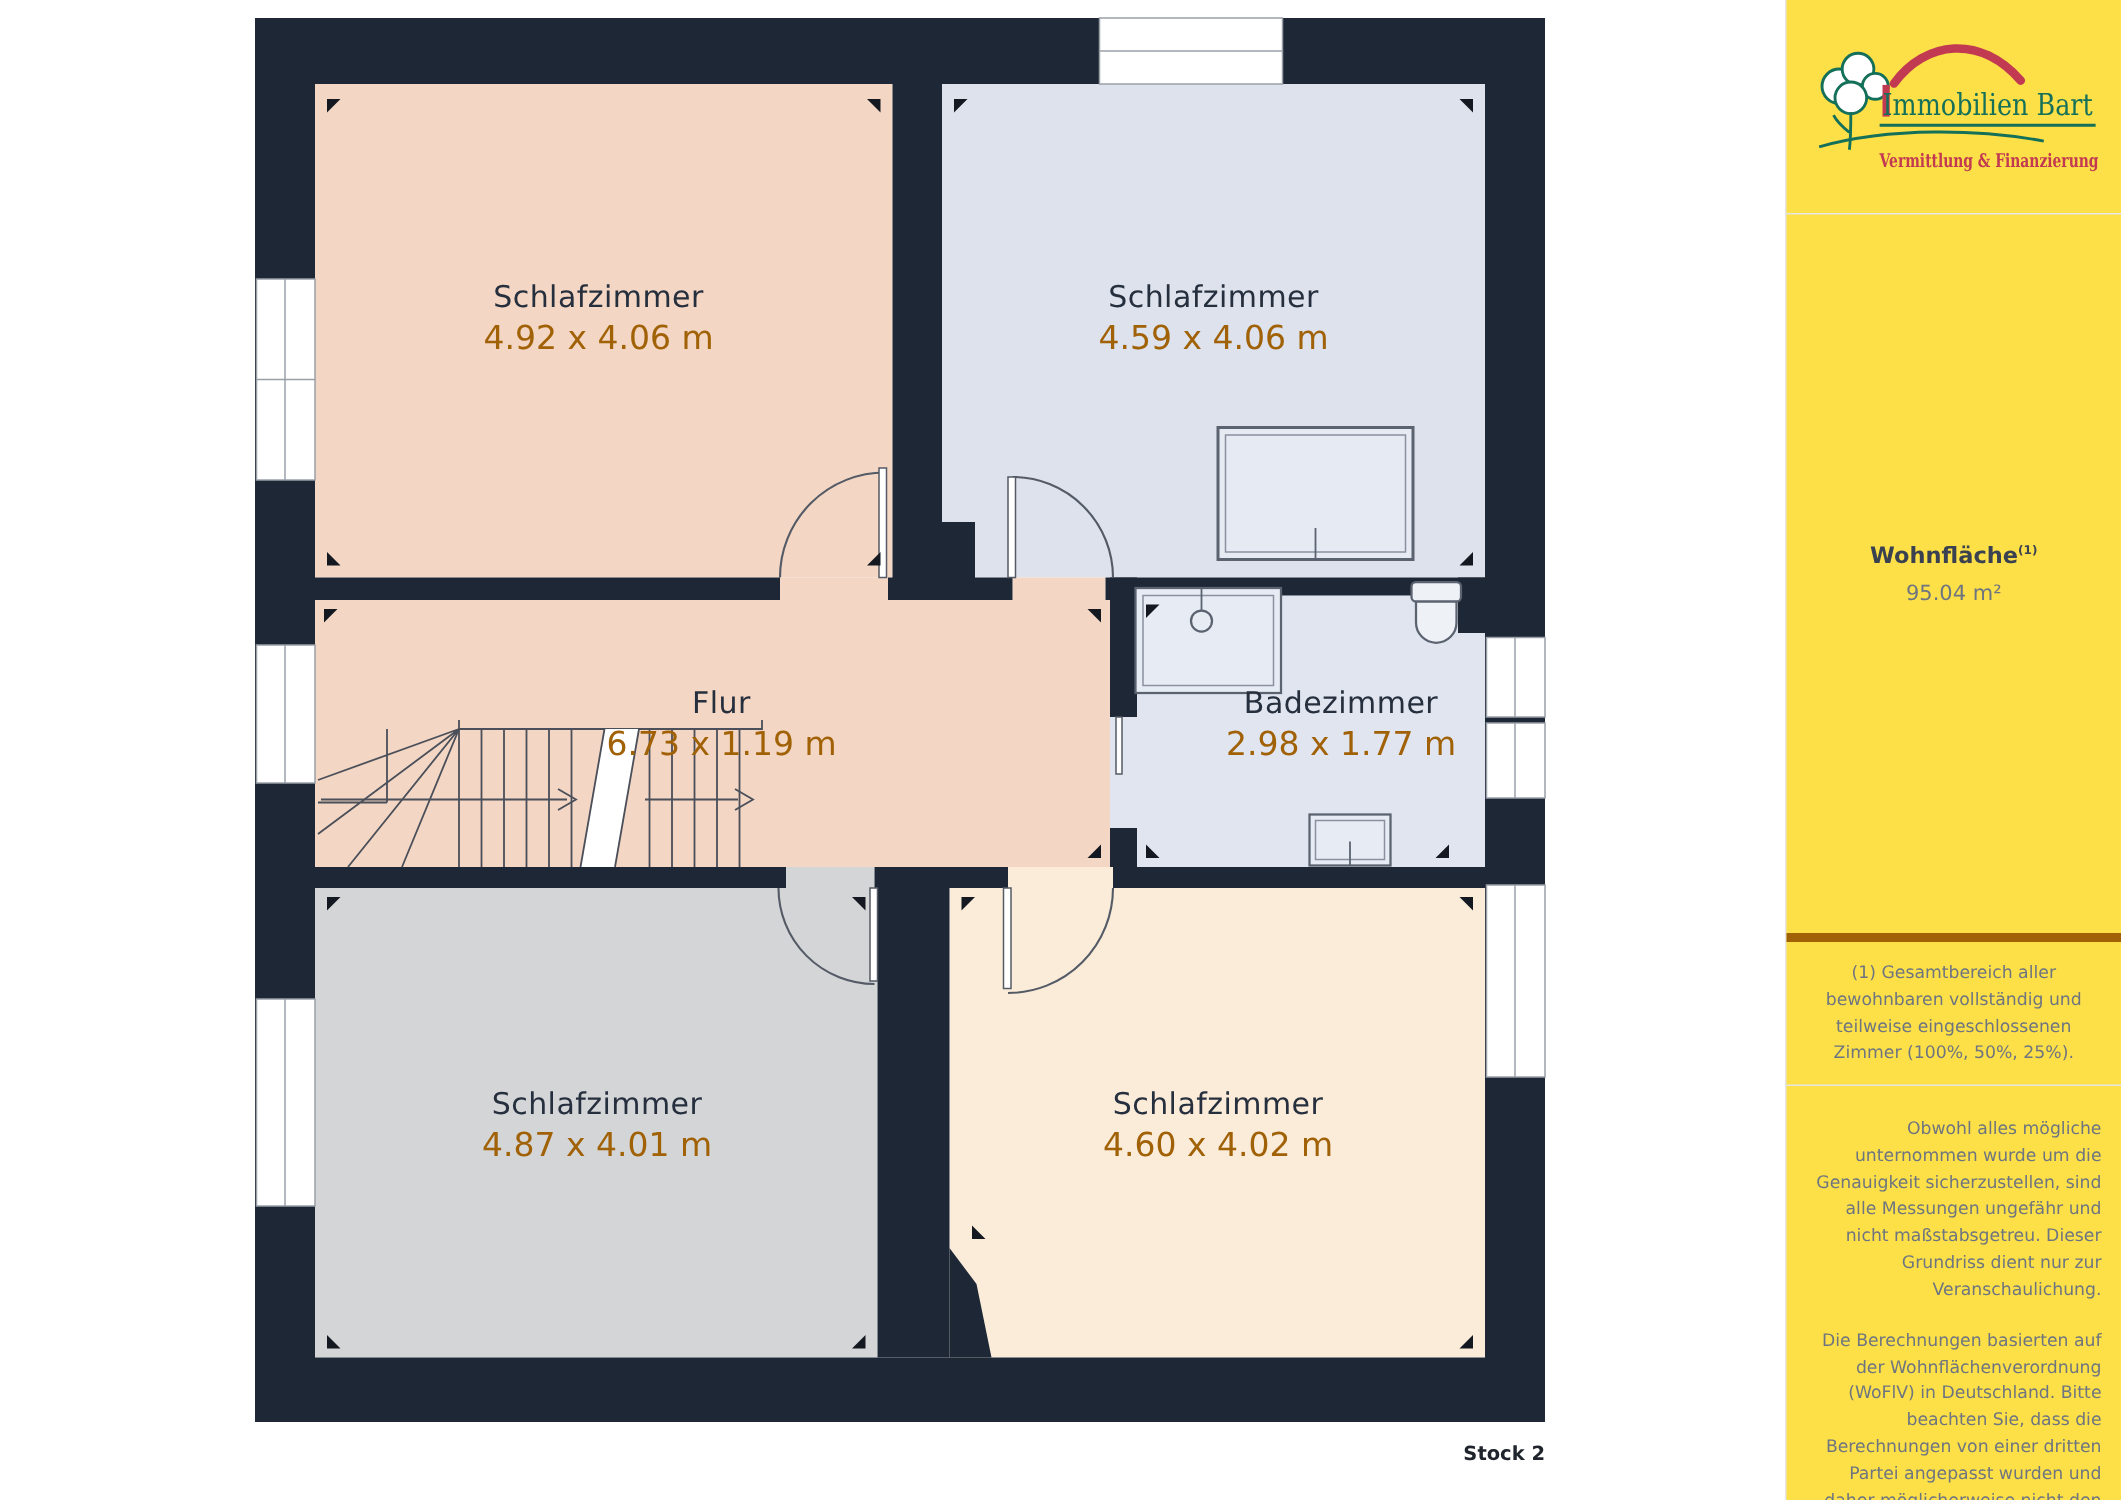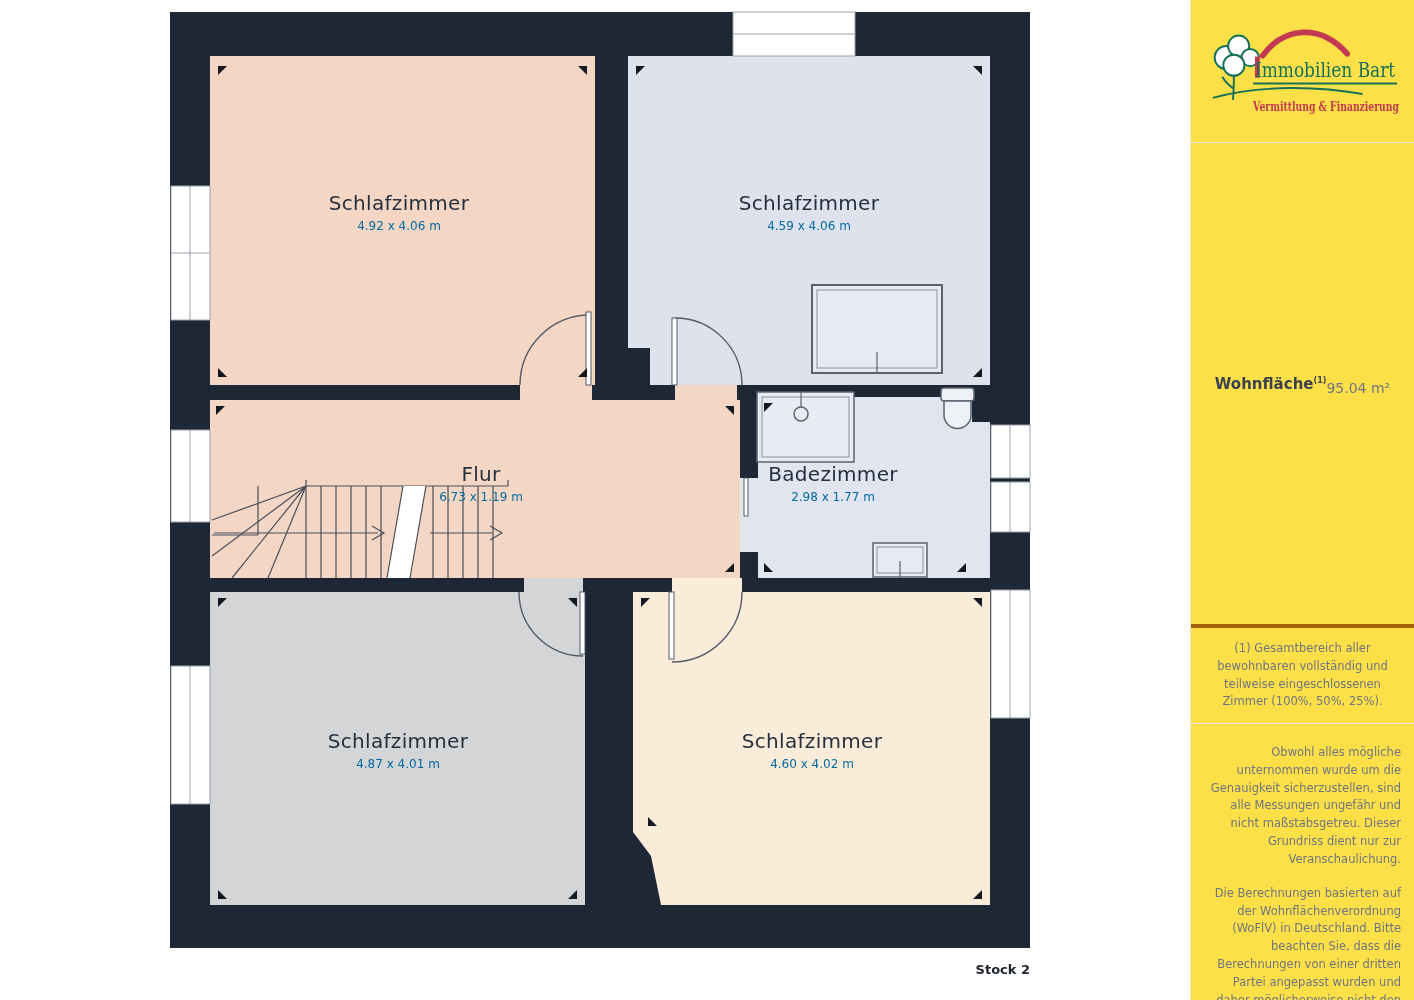--- a/index.html
+++ b/index.html
@@ -2,28 +2,28 @@
 <html><head>
 <meta charset="utf-8">
 <style>
   html,body{margin:0;padding:0;background:#fff;}
   .page{position:relative;width:1414px;height:1000px;background:#fff;overflow:hidden;
         font-family:"DejaVu Sans","Liberation Sans",sans-serif;}
   .plan{position:absolute;left:0;top:0;width:1190px;height:1000px;}
   .plan svg{position:absolute;left:0;top:0;}
   .room-label{position:absolute;transform:translate(-50%,-50%);text-align:center;pointer-events:none;white-space:nowrap;}
   .room-label .nm{font-weight:400;font-size:20px;color:#262f3d;letter-spacing:.3px;display:block;}
-  .room-label .dm{font-weight:400;font-size:12px;color:#0369a1;display:block;margin-top:4px;}
+  .room-label .dm{font-weight:400;font-size:22px;color:#a16207;display:block;margin-top:4px;}
   .floor-label{position:absolute;left:170px;top:962px;width:860px;text-align:right;
                font-size:13px;font-weight:700;color:#20242c;}
   
   .sb{position:absolute;left:1190px;top:0;width:223px;height:1000px;background:#fde047;border-left:1px solid #e6e6e6;}
   .sb-sec{position:absolute;left:0;width:223px;box-sizing:border-box;}
   .sb-logo{top:0;height:143px;border-bottom:1px solid #e6e6e6;display:flex;align-items:center;justify-content:center;}
-  .sb-area{top:143px;height:485px;border-bottom:4px solid #a16207;display:flex;flex-direction:row;
+  .sb-area{top:143px;height:485px;border-bottom:6px solid #a16207;display:flex;flex-direction:column;
            align-items:center;justify-content:center;text-align:center;}
   .sb-area .lbl{font-size:15px;font-weight:700;color:#3a4150;}
   .sb-area .lbl sup{font-size:8px;vertical-align:super;}
   .sb-area .val{font-size:14px;color:#6e7580;margin-top:9px;}
   .sb-note{top:628px;height:96px;border-bottom:1px solid #e6e6e6;display:flex;align-items:center;justify-content:center;
            padding:0 13px;text-align:center;font-size:11.5px;line-height:1.55;color:#6e7580;}
   .sb-disc{top:724px;height:276px;padding:20px 13px 0;text-align:right;font-size:11.5px;line-height:1.55;color:#6e7580;}
   .sb-disc p{margin:0 0 16px;}
   .logo-company{font-family:"DejaVu Serif","Liberation Serif",serif;font-size:21px;fill:#15705a;}
   .logo-tagline{font-family:"DejaVu Serif","Liberation Serif",serif;font-size:13px;font-weight:700;fill:#c23a52;}
@@ -165,21 +165,21 @@
       <span class="dm">4.92 x 4.06 m</span>
     </div>
     <div class="room-label" style="left:809px;top:212px;">
       <span class="nm">Schlafzimmer</span>
       <span class="dm">4.59 x 4.06 m</span>
     </div>
     <div class="room-label" style="left:481px;top:483px;">
       <span class="nm">Flur</span>
       <span class="dm">6.73 x 1.19 m</span>
     </div>
-    <div class="room-label" style="left:833px;top:483px;">
+    <div class="room-label" style="left:894px;top:483px;">
       <span class="nm">Badezimmer</span>
       <span class="dm">2.98 x 1.77 m</span>
     </div>
     <div class="room-label" style="left:398px;top:750px;">
       <span class="nm">Schlafzimmer</span>
       <span class="dm">4.87 x 4.01 m</span>
     </div>
     <div class="room-label" style="left:812px;top:750px;">
       <span class="nm">Schlafzimmer</span>
       <span class="dm">4.60 x 4.02 m</span>

